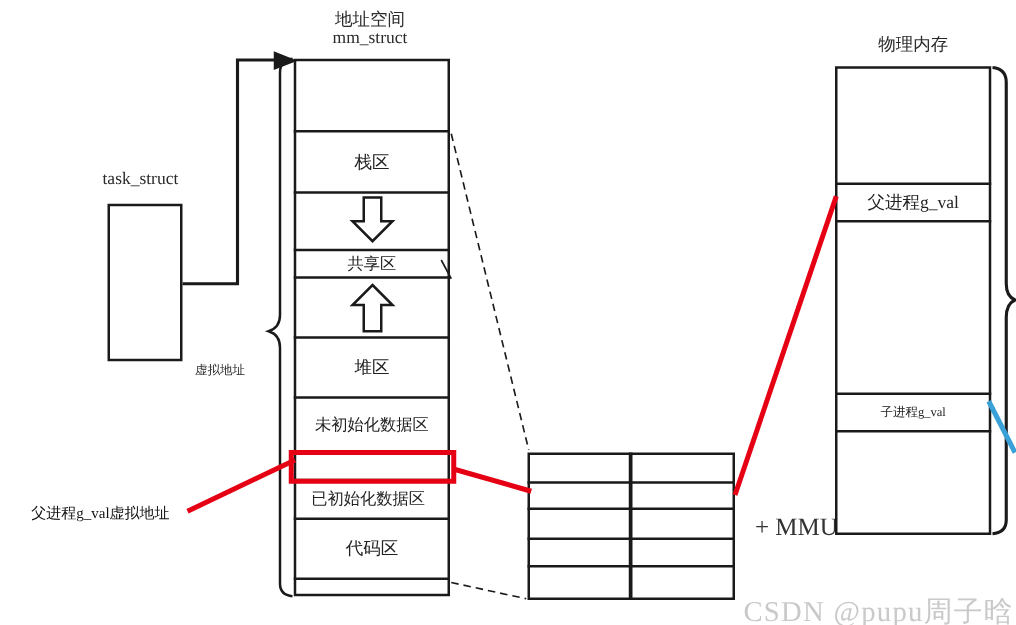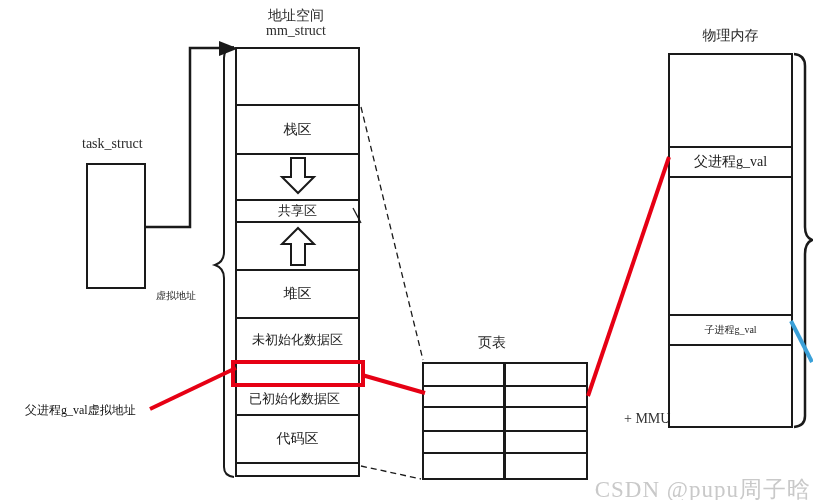--- a/index.html
+++ b/index.html
@@ -32,23 +32,22 @@
 
 <div id="stage">
 
   <div class="lbl ctr" style="left:236px;top:7px;width:120px;font-size:14px;">地址空间</div>
   <div class="lbl ctr" style="left:236px;top:23px;width:120px;font-size:14px;">mm_struct</div>
 
   <div class="lbl" style="left:82px;top:136px;font-size:14px;">task_struct</div>
 
   <div class="lbl ctr" style="left:668px;top:27px;width:125px;font-size:14px;">物理内存</div>
 
-  <div class="lbl ctr" style="left:442px;top:334px;width:100px;font-size:14px;">页表</div>
 
-  <div class="lbl" style="left:604px;top:411px;font-size:14px;color:#333;margin-left:20px;">+ MMU</div>
+  <div class="lbl" style="left:604px;top:411px;font-size:20px;color:#333;">+ MMU</div>
 
   <div class="lbl" style="left:156px;top:257px;font-size:10px;margin-top:32px;">虚拟地址</div>
 
   <div class="lbl" style="left:25px;top:402px;font-size:12px;color:#111;">父进程g_val虚拟地址</div>
 
   <div class="box" style="left:86px;top:163px;width:60px;height:126px;"></div>
 
   <div class="box" style="left:235px;top:47px;width:125px;height:430px;"></div>
 
   <div class="hline" style="left:235px;top:104px;width:125px;"></div>

